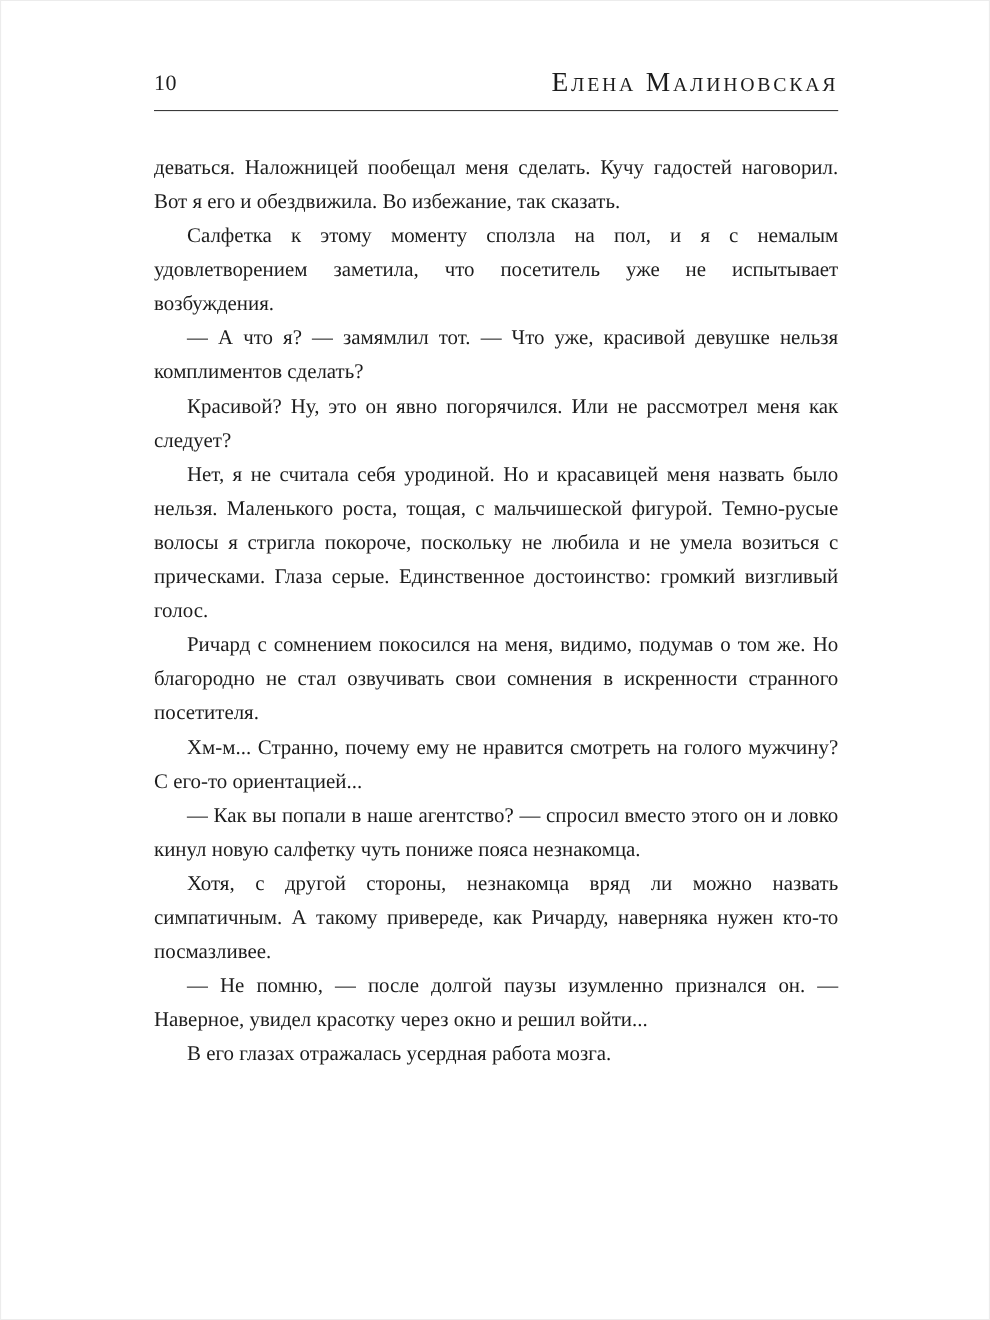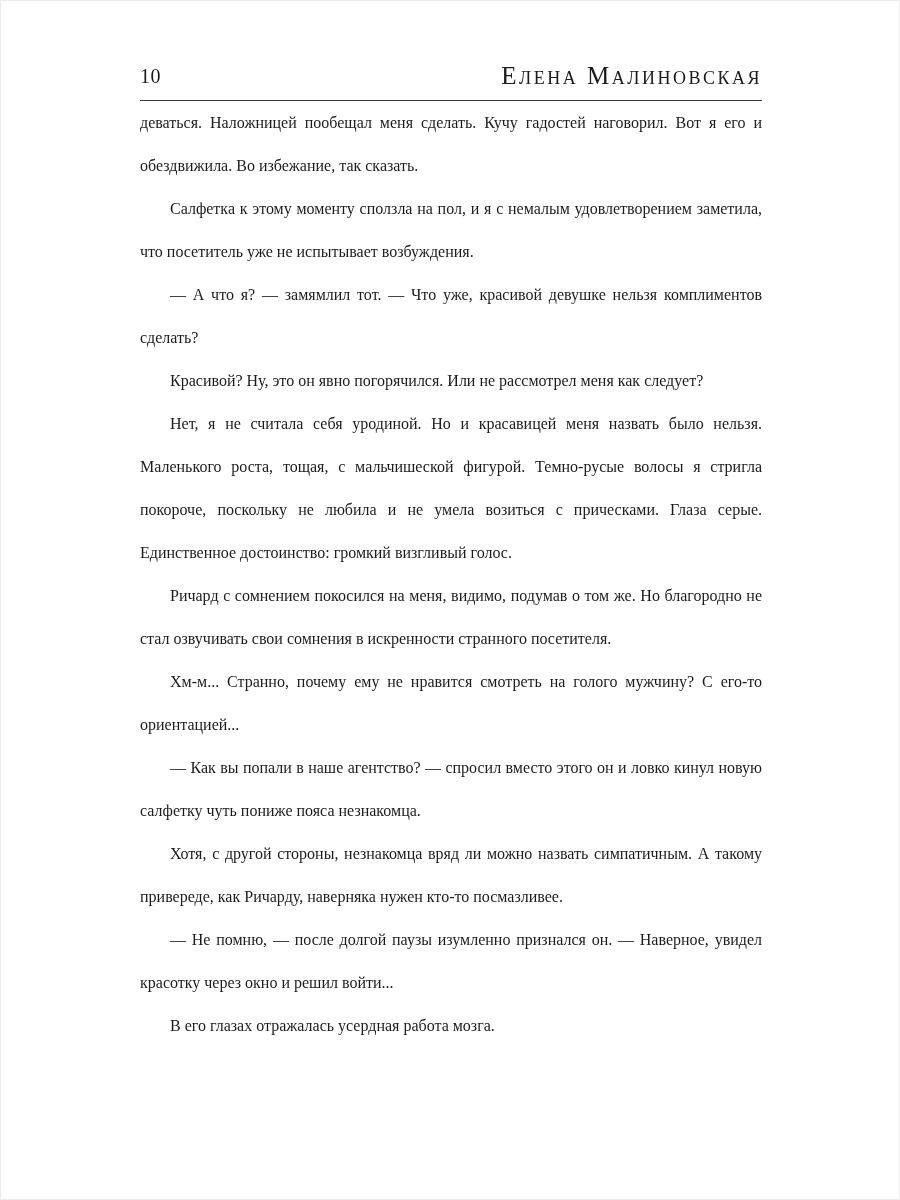--- a/index.html
+++ b/index.html
@@ -37,22 +37,23 @@
     font-variant: small-caps;
     letter-spacing: 2.5px;
     font-size: 25px;
   }
   .head-rule {
     border: none;
     border-top: 1px solid #3a3a3a;
     margin: 10px 0 0 0;
   }
   .page-body {
-    font-size: 16px;
-    line-height: 43px;
+    margin-top: 36px;
+    font-size: 19px;
+    line-height: 31px;
     text-align: justify;
   }
   .page-body p.para {
     margin: 0;
     padding: 0;
     text-indent: 0;
   }
   .page-body p.para.indent {
     text-indent: 30px;
   }

